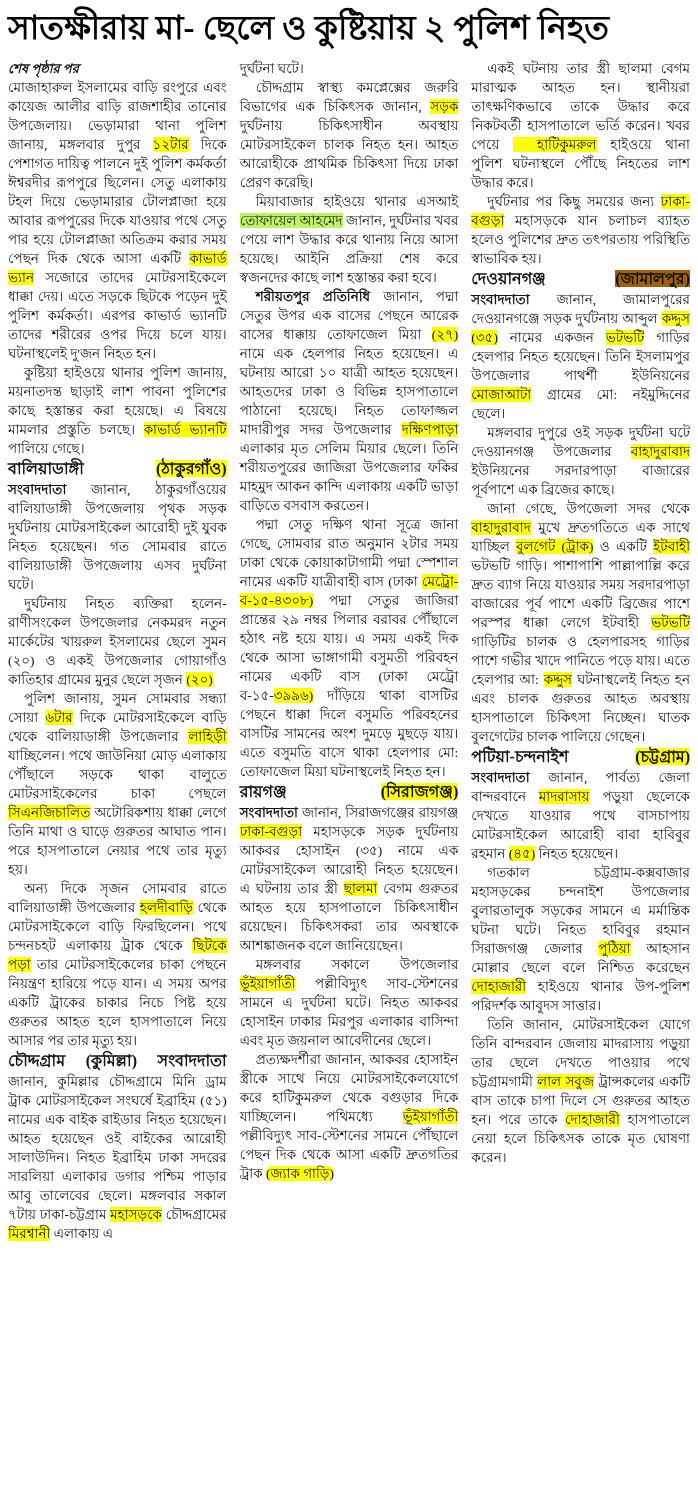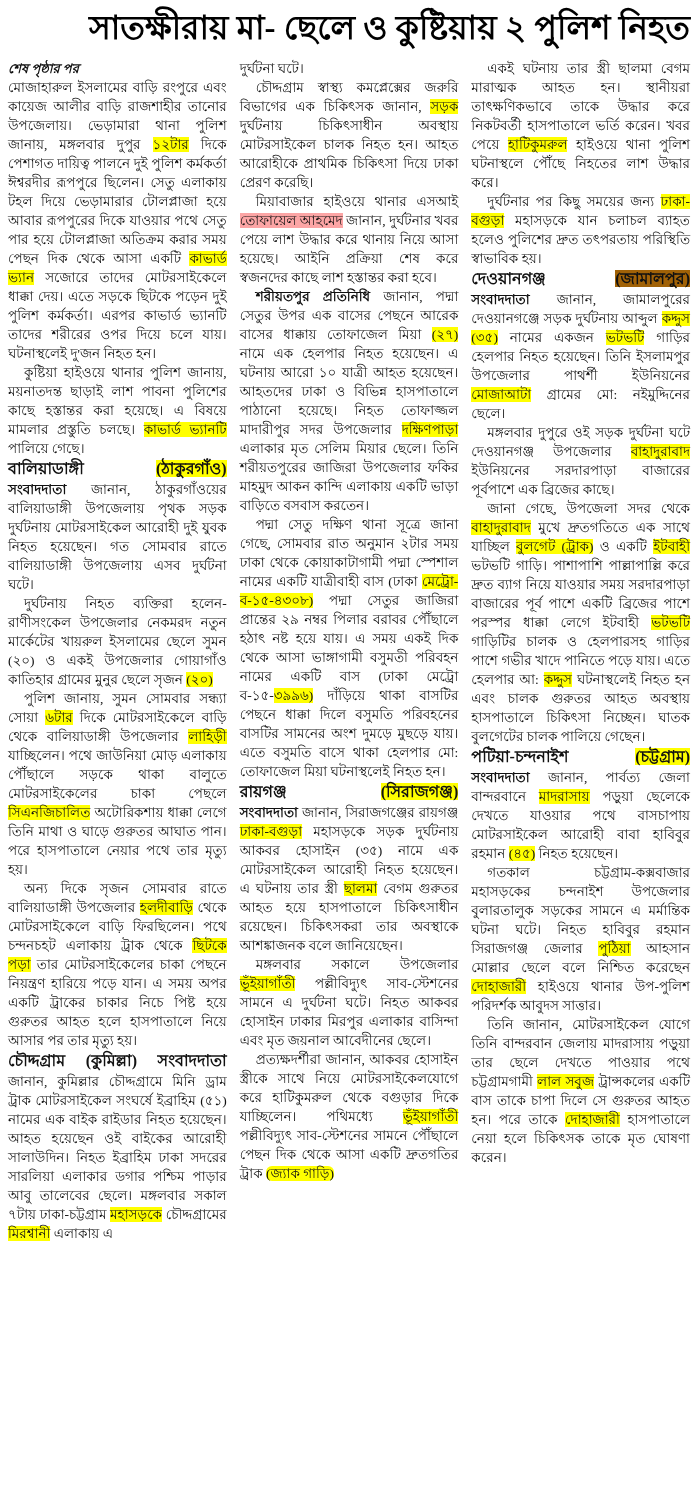--- a/index.html
+++ b/index.html
@@ -5,21 +5,21 @@
   * { margin:0; padding:0; box-sizing:border-box; }
   html, body { background:#ffffff; }
   .page {
     width:698px; height:1496px; margin:0 auto; overflow:hidden;
     background:#ffffff; color:#111;
     padding:6px 8px 4px;
     font-family:"Liberation Serif","DejaVu Serif",serif;
   }
   .headline {
     font-size:33px; font-weight:700; line-height:1.25;
-    text-align:right; padding:2px 0 10px 0; color:#000;
+    text-align:left; padding:2px 0 10px 0; color:#000;
   }
   .columns { display:flex; gap:13px; align-items:flex-start; }
   .col {
     flex:1 1 0; min-width:0;
     font-size:13.5px; line-height:19px; text-align:justify;
     word-break:break-word;
   }
   p.para { text-indent:16px; }
   p.no-indent { text-indent:0; }
   p.lead-note { font-weight:700; font-style:italic; text-indent:0; font-size:13px; }
@@ -51,33 +51,33 @@
         <div class="subhead">
           <span>চৌদ্দগ্রাম</span>
           <span>(কুমিল্লা)</span>
           <span>সংবাদদাতা</span>
         </div>
         <p class="para no-indent">জানান, কুমিল্লার চৌদ্দগ্রামে মিনি ড্রাম ট্রাক মোটরসাইকেল সংঘর্ষে ইব্রাহিম (৫১) নামের এক বাইক রাইডার নিহত হয়েছেন। আহত হয়েছেন ওই বাইকের আরোহী সালাউদিন। নিহত ইব্রাহিম ঢাকা সদরের সারলিয়া এলাকার ডগার পশ্চিম পাড়ার আবু তালেবের ছেলে। মঙ্গলবার সকাল ৭টায় ঢাকা-চট্টগ্রাম <mark style="background: rgb(255, 255, 0);">মহাসড়কে</mark> চৌদ্দগ্রামের <mark style="background: rgb(255, 255, 0);">মিরশ্বানী</mark> এলাকায় এ</p>
       </div>
     <div class="col">
         <p class="para no-indent">দুর্ঘটনা ঘটে।</p>
         <p class="para">চৌদ্দগ্রাম স্বাস্থ্য কমপ্লেক্সের জরুরি বিভাগের এক চিকিৎসক জানান, <mark style="background: rgb(255, 255, 0);">সড়ক</mark> দুর্ঘটনায় চিকিৎসাধীন অবস্থায় মোটরসাইকেল চালক নিহত হন। আহত আরোহীকে প্রাথমিক চিকিৎসা দিয়ে ঢাকা প্রেরণ করেছি।</p>
-        <p class="para">মিয়াবাজার হাইওয়ে থানার এসআই <mark style="background: #fca5a5;">তোফায়েল আহমেদ</mark> জানান, দুর্ঘটনার খবর পেয়ে লাশ উদ্ধার করে থানায় নিয়ে আসা হয়েছে। আইনি প্রক্রিয়া শেষ করে স্বজনদের কাছে লাশ হস্তান্তর করা হবে।</p>
+        <p class="para">মিয়াবাজার হাইওয়ে থানার এসআই <mark style="background: #bef264;">তোফায়েল আহমেদ</mark> জানান, দুর্ঘটনার খবর পেয়ে লাশ উদ্ধার করে থানায় নিয়ে আসা হয়েছে। আইনি প্রক্রিয়া শেষ করে স্বজনদের কাছে লাশ হস্তান্তর করা হবে।</p>
         <p class="para"><strong class="lead">শরীয়তপুর প্রতিনিধি </strong>জানান, পদ্মা সেতুর উপর এক বাসের পেছনে আরেক বাসের ধাক্কায় তোফাজেল মিয়া <mark style="background: rgb(255, 255, 0);">(২৭)</mark> নামে এক হেলপার নিহত হয়েছেন। এ ঘটনায় আরো ১০ যাত্রী আহত হয়েছেন। আহতদের ঢাকা ও বিভিন্ন হাসপাতালে পাঠানো হয়েছে। নিহত তোফাজ্জল মাদারীপুর সদর উপজেলার <mark style="background: rgb(255, 255, 0);">দক্ষিণপাড়া</mark> এলাকার মৃত সেলিম মিয়ার ছেলে। তিনি শরীয়তপুরের জাজিরা উপজেলার ফকির মাহমুদ আকন কান্দি এলাকায় একটি ভাড়া বাড়িতে বসবাস করতেন।</p>
         <p class="para">পদ্মা সেতু দক্ষিণ থানা সূত্রে জানা গেছে, সোমবার রাত অনুমান ২টার সময় ঢাকা থেকে কোয়াকাটাগামী পদ্মা স্পেশাল নামের একটি যাত্রীবাহী বাস (ঢাকা <mark style="background: rgb(255, 255, 0);">মেট্রো-ব-১৫-৪৩০৮)</mark> পদ্মা সেতুর জাজিরা প্রান্তের ২৯ নম্বর পিলার বরাবর পৌঁছালে হঠাৎ নষ্ট হয়ে যায়। এ সময় একই দিক থেকে আসা ভাঙ্গাগামী বসুমতী পরিবহন নামের একটি বাস (ঢাকা মেট্রো ব-১৫-<mark style="background: rgb(255, 255, 0);">৩৯৯৬)</mark> দাঁড়িয়ে থাকা বাসটির পেছনে ধাক্কা দিলে বসুমতি পরিবহনের বাসটির সামনের অংশ দুমড়ে মুছড়ে যায়। এতে বসুমতি বাসে থাকা হেলপার মো: তোফাজেল মিয়া ঘটনাস্থলেই নিহত হন।</p>
         <div class="subhead">
           <span>রায়গঞ্জ</span>
           <span><mark style="background: rgb(255, 255, 0);">(সিরাজগঞ্জ)</mark></span>
         </div>
         <p class="para no-indent"><strong class="lead">সংবাদদাতা </strong>জানান, সিরাজগঞ্জের রায়গঞ্জ <mark style="background: rgb(255, 255, 0);">ঢাকা-বগুড়া</mark> মহাসড়কে সড়ক দুর্ঘটনায় আকবর হোসাইন (৩৫) নামে এক মোটরসাইকেল আরোহী নিহত হয়েছেন। এ ঘটনায় তার স্ত্রী <mark style="background: rgb(255, 255, 0);">ছালমা</mark> বেগম গুরুতর আহত হয়ে হাসপাতালে চিকিৎসাধীন রয়েছেন। চিকিৎসকরা তার অবস্থাকে আশঙ্কাজনক বলে জানিয়েছেন।</p>
         <p class="para">মঙ্গলবার সকালে উপজেলার <mark style="background: rgb(255, 255, 0);">ভূঁইয়াগাঁতী</mark> পল্লীবিদ্যুৎ সাব-স্টেশনের সামনে এ দুর্ঘটনা ঘটে। নিহত আকবর হোসাইন ঢাকার মিরপুর এলাকার বাসিন্দা এবং মৃত জয়নাল আবেদীনের ছেলে।</p>
         <p class="para">প্রত্যক্ষদর্শীরা জানান, আকবর হোসাইন স্ত্রীকে সাথে নিয়ে মোটরসাইকেলযোগে করে হাটিকুমরুল থেকে বগুড়ার দিকে যাচ্ছিলেন। পথিমধ্যে <mark style="background: rgb(255, 255, 0);">ভূঁইয়াগাঁতী</mark> পল্লীবিদ্যুৎ সাব-স্টেশনের সামনে পৌঁছালে পেছন দিক থেকে আসা একটি দ্রুতগতির ট্রাক <mark style="background: rgb(255, 255, 0); border-radius: 6px;">(জ্যাক গাড়ি)</mark></p>
       </div>
     <div class="col">
-        <p class="para">একই ঘটনায় তার স্ত্রী ছালমা বেগম মারাত্মক আহত হন। স্থানীয়রা তাৎক্ষণিকভাবে তাকে উদ্ধার করে নিকটবর্তী হাসপাতালে ভর্তি করেন। খবর পেয়ে <mark style="background: rgb(255, 255, 0);">হাটিকুমরুল</mark> হাইওয়ে থানা পুলিশ ঘটনাস্থলে পৌঁছে নিহতের লাশ উদ্ধার করে।</p>
+        <p class="para">একই ঘটনায় তার স্ত্রী ছালমা বেগম মারাত্মক আহত হন। স্থানীয়রা তাৎক্ষণিকভাবে তাকে উদ্ধার করে নিকটবর্তী হাসপাতালে ভর্তি করেন। খবর পেয়ে <mark style="background: rgb(255, 255, 0); padding-left: 24px;">হাটিকুমরুল</mark> হাইওয়ে থানা পুলিশ ঘটনাস্থলে পৌঁছে নিহতের লাশ উদ্ধার করে।</p>
         <p class="para">দুর্ঘটনার পর কিছু সময়ের জন্য <mark style="background: rgb(255, 255, 0);">ঢাকা-বগুড়া</mark> মহাসড়কে যান চলাচল ব্যাহত হলেও পুলিশের দ্রুত তৎপরতায় পরিস্থিতি স্বাভাবিক হয়।</p>
         <div class="subhead">
           <span>দেওয়ানগঞ্জ</span>
           <span><mark style="background: #a16207;">(জামালপুর)</mark></span>
         </div>
         <p class="para no-indent"><strong class="lead">সংবাদদাতা </strong>জানান, জামালপুরের দেওয়ানগঞ্জে সড়ক দুর্ঘটনায় আব্দুল <mark style="background: rgb(255, 255, 0);">কদ্দুস (৩৫)</mark> নামের একজন <mark style="background: rgb(255, 255, 0);">ভটভটি</mark> গাড়ির হেলপার নিহত হয়েছেন। তিনি ইসলামপুর উপজেলার পাথর্শী ইউনিয়নের <mark style="background: rgb(255, 255, 0);">মোজাআটা</mark> গ্রামের মো: নইমুদ্দিনের ছেলে।</p>
         <p class="para">মঙ্গলবার দুপুরে ওই সড়ক দুর্ঘটনা ঘটে দেওয়ানগঞ্জ উপজেলার <mark style="background: rgb(255, 255, 0);">বাহাদুরাবাদ</mark> ইউনিয়নের সরদারপাড়া বাজারের পূর্বপাশে এক ব্রিজের কাছে।</p>
         <p class="para">জানা গেছে, উপজেলা সদর থেকে <mark style="background: rgb(255, 255, 0);">বাহাদুরাবাদ</mark> মুখে দ্রুতগতিতে এক সাথে যাচ্ছিল <mark style="background: rgb(255, 255, 0);">বুলগেট (ট্রাক)</mark> ও একটি <mark style="background: rgb(255, 255, 0);">ইটবাহী</mark> ভটভটি গাড়ি। পাশাপাশি পাল্লাপাল্লি করে দ্রুত ব্যাগ নিয়ে যাওয়ার সময় সরদারপাড়া বাজারের পূর্ব পাশে একটি ব্রিজের পাশে পরস্পর ধাক্কা লেগে ইটবাহী <mark style="background: rgb(255, 255, 0);">ভটভটি</mark> গাড়িটির চালক ও হেলপারসহ গাড়ির পাশে গভীর খাদে পানিতে পড়ে যায়। এতে হেলপার আ: <mark style="background: rgb(255, 255, 0);">কদ্দুস</mark> ঘটনাস্থলেই নিহত হন এবং চালক গুরুতর আহত অবস্থায় হাসপাতালে চিকিৎসা নিচ্ছেন। ঘাতক বুলগেটের চালক পালিয়ে গেছেন।</p>
         <div class="subhead">
           <span>পটিয়া-চন্দনাইশ</span>

